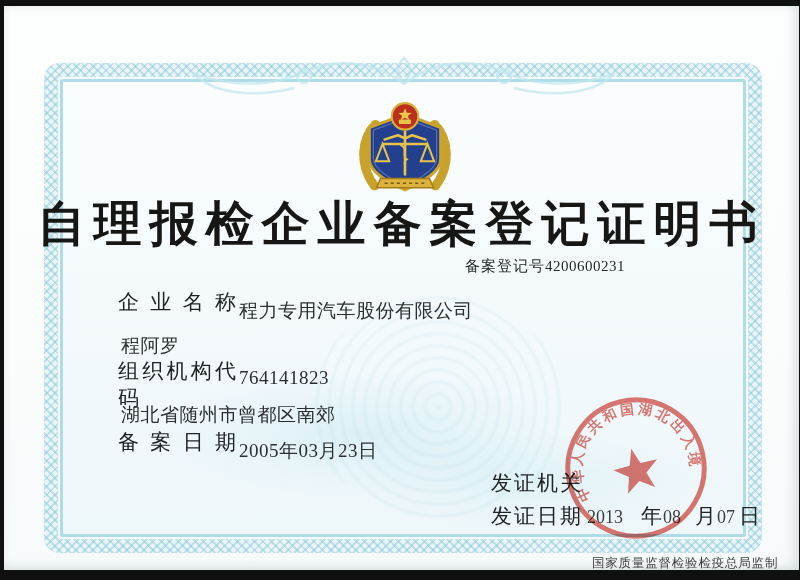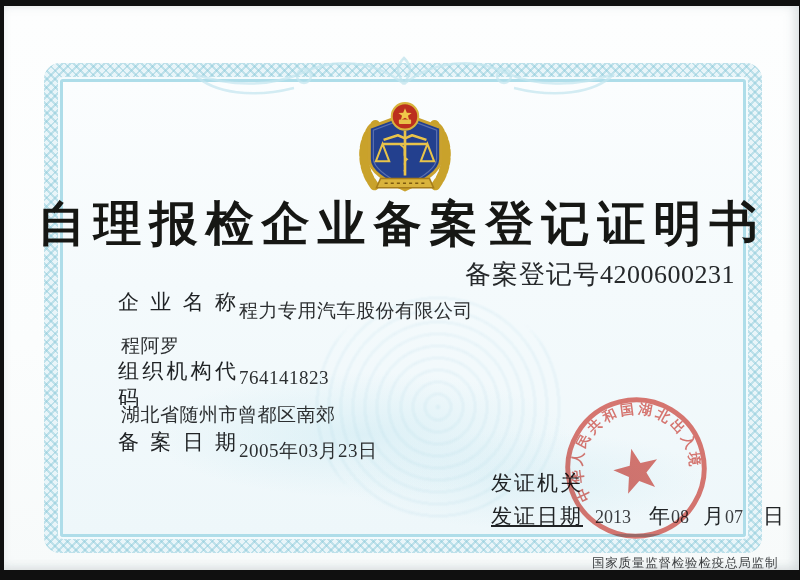--- a/index.html
+++ b/index.html
@@ -41,40 +41,40 @@
   .ornament-top { position:absolute; left:170px; top:48px; width:460px; height:56px; opacity:.8; pointer-events:none; }
 
   .emblem { position:absolute; left:350px; top:94px; width:102px; height:96px; }
 
   .title {
     position:absolute; left:0; top:186px; width:100%; text-align:center;
     font-family:Liberation Mono, monospace; font-weight:900;
     font-size:48px; letter-spacing:8px; color:#161714; white-space:nowrap;
   }
 
-  .regline { position:absolute; left:461px; top:251px; font-size:26px; color:#26292b; letter-spacing:1px;font-family:Liberation Serif, serif; }
+  .regline { position:absolute; left:461px; top:251px; font-size:15px; color:#26292b; letter-spacing:1px;font-family:Liberation Serif, serif; }
   .regline .num { letter-spacing:.5px; }
 
   .fields { position:absolute; left:114px; top:283px; }
   .frow { display:flex; align-items:flex-start; height:34.5px; }
   .flabel {
     width:118px; font-size:21px; color:#202325; line-height:27px;
     text-align:justify; text-align-last:justify; letter-spacing:0;
   }
   .fvalue { font-size:19px; color:#2c2f31; margin-left:3px; margin-top:9px; letter-spacing:.5px; white-space:nowrap; }
 
   .issuer-label { position:absolute; left:487px; top:463px; font-size:21px; color:#202325; letter-spacing:2px; }
   .issue-row { position:absolute; left:487px; top:496px; font-size:21px; color:#202325; white-space:nowrap; }
-  .issue-row .dlabel { letter-spacing:2px; margin-right:12px;text-decoration:underline; }
+  .issue-row .dlabel { letter-spacing:2px; margin-right:4px; }
   .issue-row .dnum { font-size:18px; color:#3a3d40; }
   .issue-row .y { margin-right:18px; }
   .issue-row .u1 { margin-right:1px; }
   .issue-row .mo { margin-right:14px; }
   .issue-row .u2 { margin-right:1px; }
-  .issue-row .dy { margin-right:20px; }
+  .issue-row .dy { margin-right:4px; }
 
   .seal {
     position:absolute; left:553px; top:383px; width:158px; height:158px;
     transform:rotate(-14deg); opacity:.82; mix-blend-mode:multiply; pointer-events:none;
   }
 
   .footer {
     position:absolute; left:588px; top:549px; font-size:12.5px; color:#3b3e40; letter-spacing:.8px;
   }
 </style>

